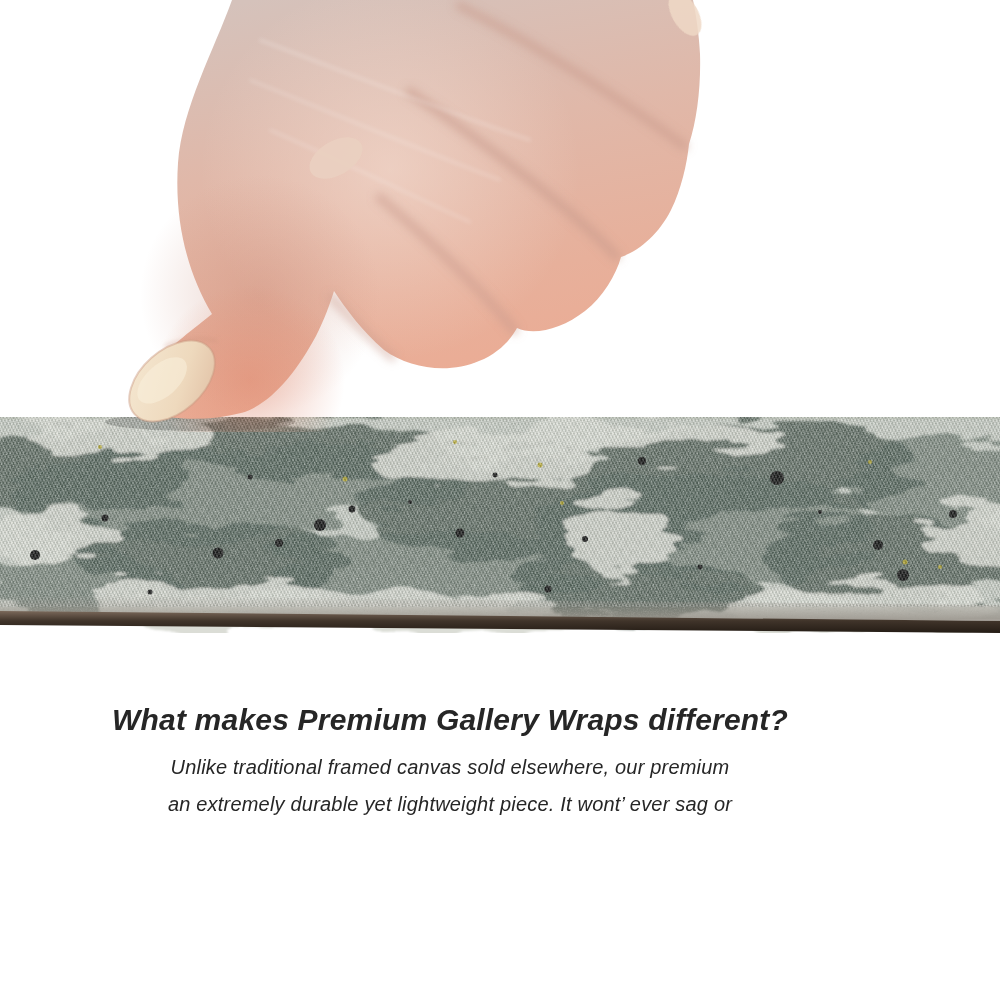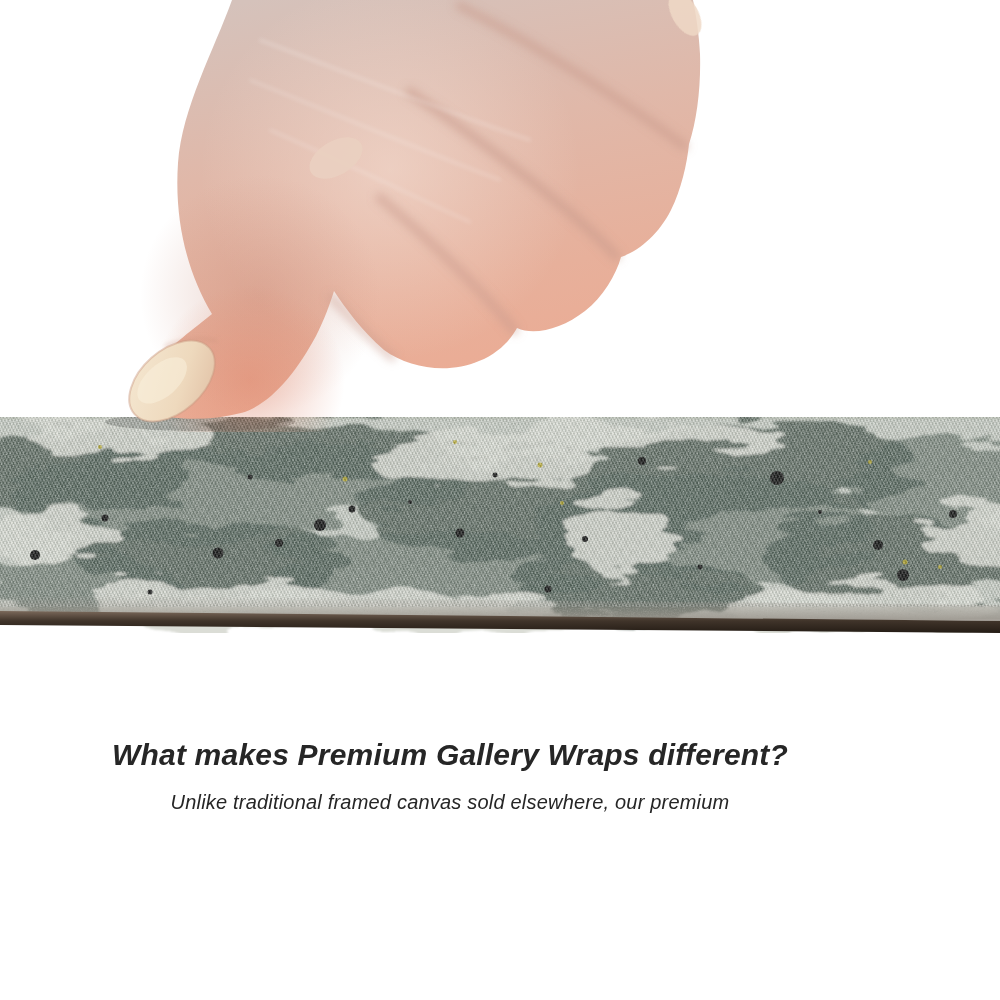--- a/index.html
+++ b/index.html
@@ -11,21 +11,21 @@
   .hand-svg{position:absolute;left:110px;top:0;width:600px;height:432px;z-index:3;}
   .canvas-strip{position:absolute;left:0;top:417px;width:1000px;height:216px;z-index:2;}
   .strip-svg{position:absolute;left:0;top:0;width:100%;height:100%;}
   .weave-overlay{
     position:absolute;left:0;top:0;width:100%;height:190px;pointer-events:none;
     background:
       repeating-linear-gradient(63deg, rgba(255,255,255,.14) 0 1.5px, rgba(60,70,64,.10) 1.5px 3px),
       repeating-linear-gradient(-63deg, rgba(255,255,255,.12) 0 1.5px, rgba(50,60,54,.08) 1.5px 3px);
   }
   .caption{
-    position:absolute;left:0;top:736px;width:900px;text-align:center;
+    position:absolute;left:0;top:701px;width:900px;text-align:center;
     color:var(--text,#262626);
   }
   .caption h2{
     margin:0 0 10px 0;
     font-style:italic;font-weight:bold;font-size:30px;line-height:38px;letter-spacing:.2px;
   }
   .body-line{
     margin:0;font-style:italic;font-weight:normal;
     font-size:20px;line-height:37px;letter-spacing:.2px;
   }
@@ -225,16 +225,17 @@
       <path d="M0,178 L1000,188 L1000,204 L0,196 Z" fill="url(#fadeG)"></path>
       <path d="M0,194 L1000,204 L1000,216 L0,208 Z" fill="url(#edgeG)"></path>
     </svg>
     <div class="weave-overlay"></div>
   </div>
 
   <div class="caption">
     <h2>What makes Premium Gallery Wraps different?</h2>
     <div>
         <p class="body-line">Unlike traditional framed canvas sold elsewhere, our premium</p>
+        <p class="body-line">an extremely durable yet lightweight piece. It wont’ ever sag or</p>
       </div>
   </div>
 
 </div>
 
 </body></html>

